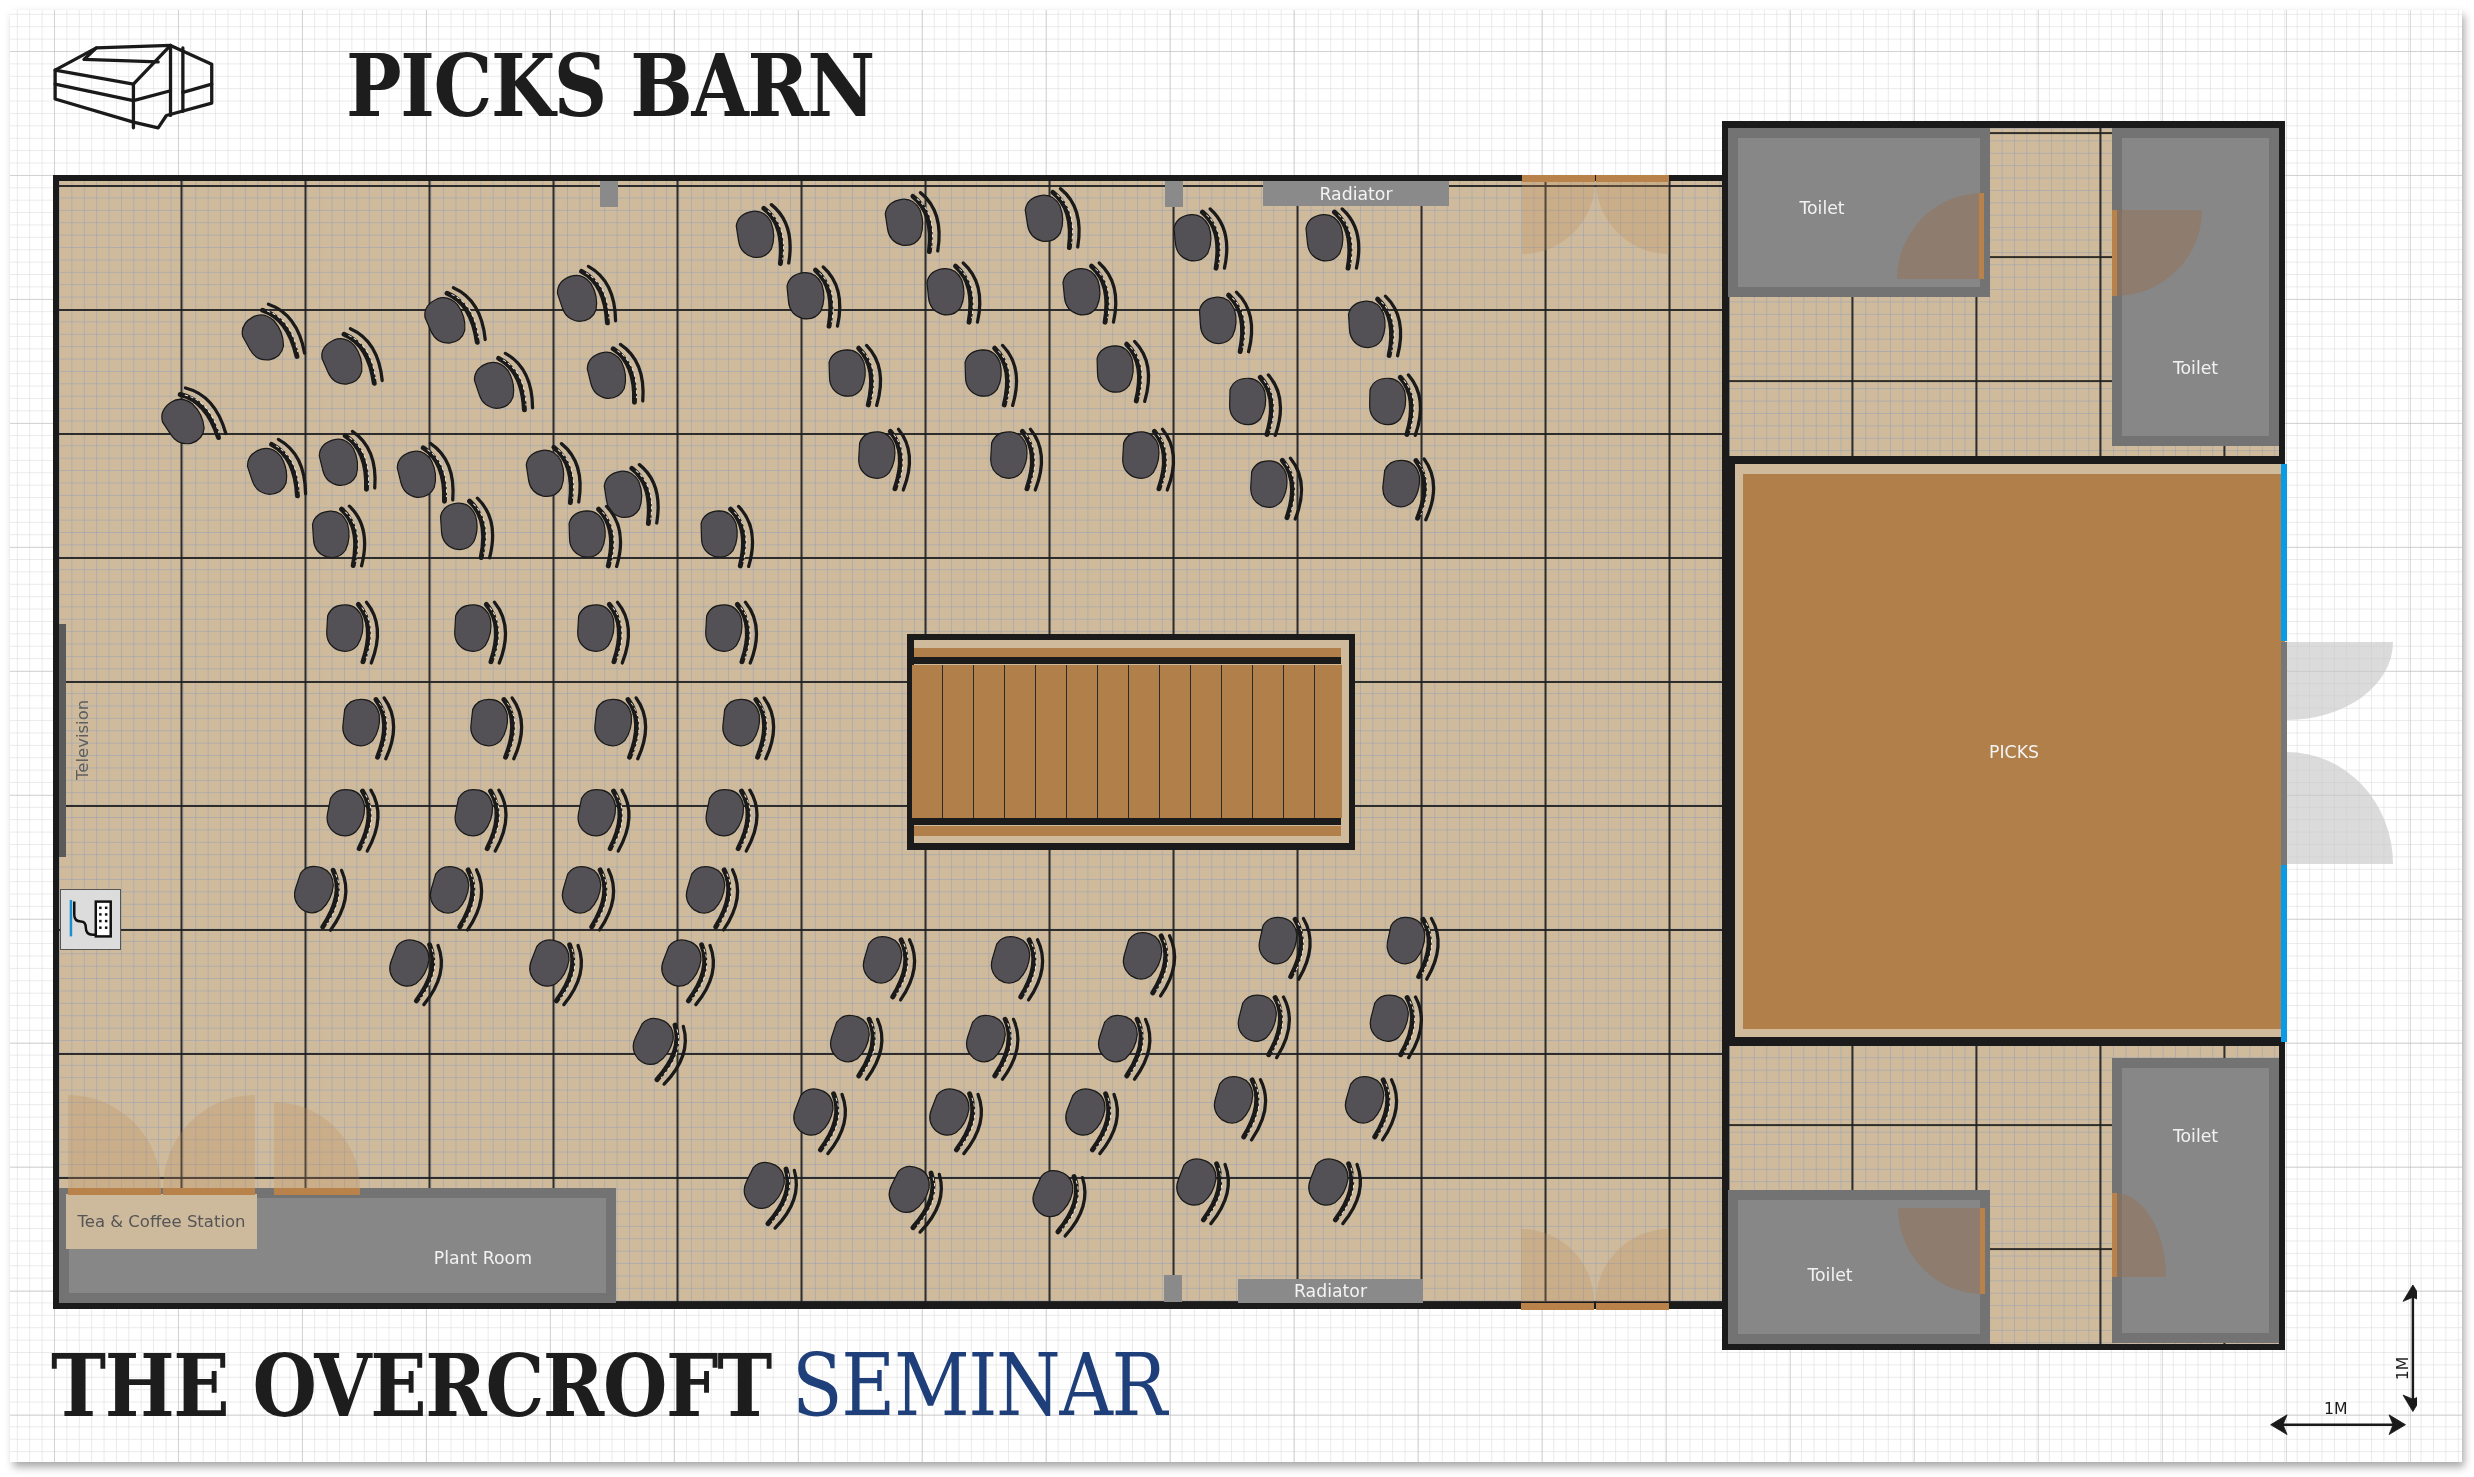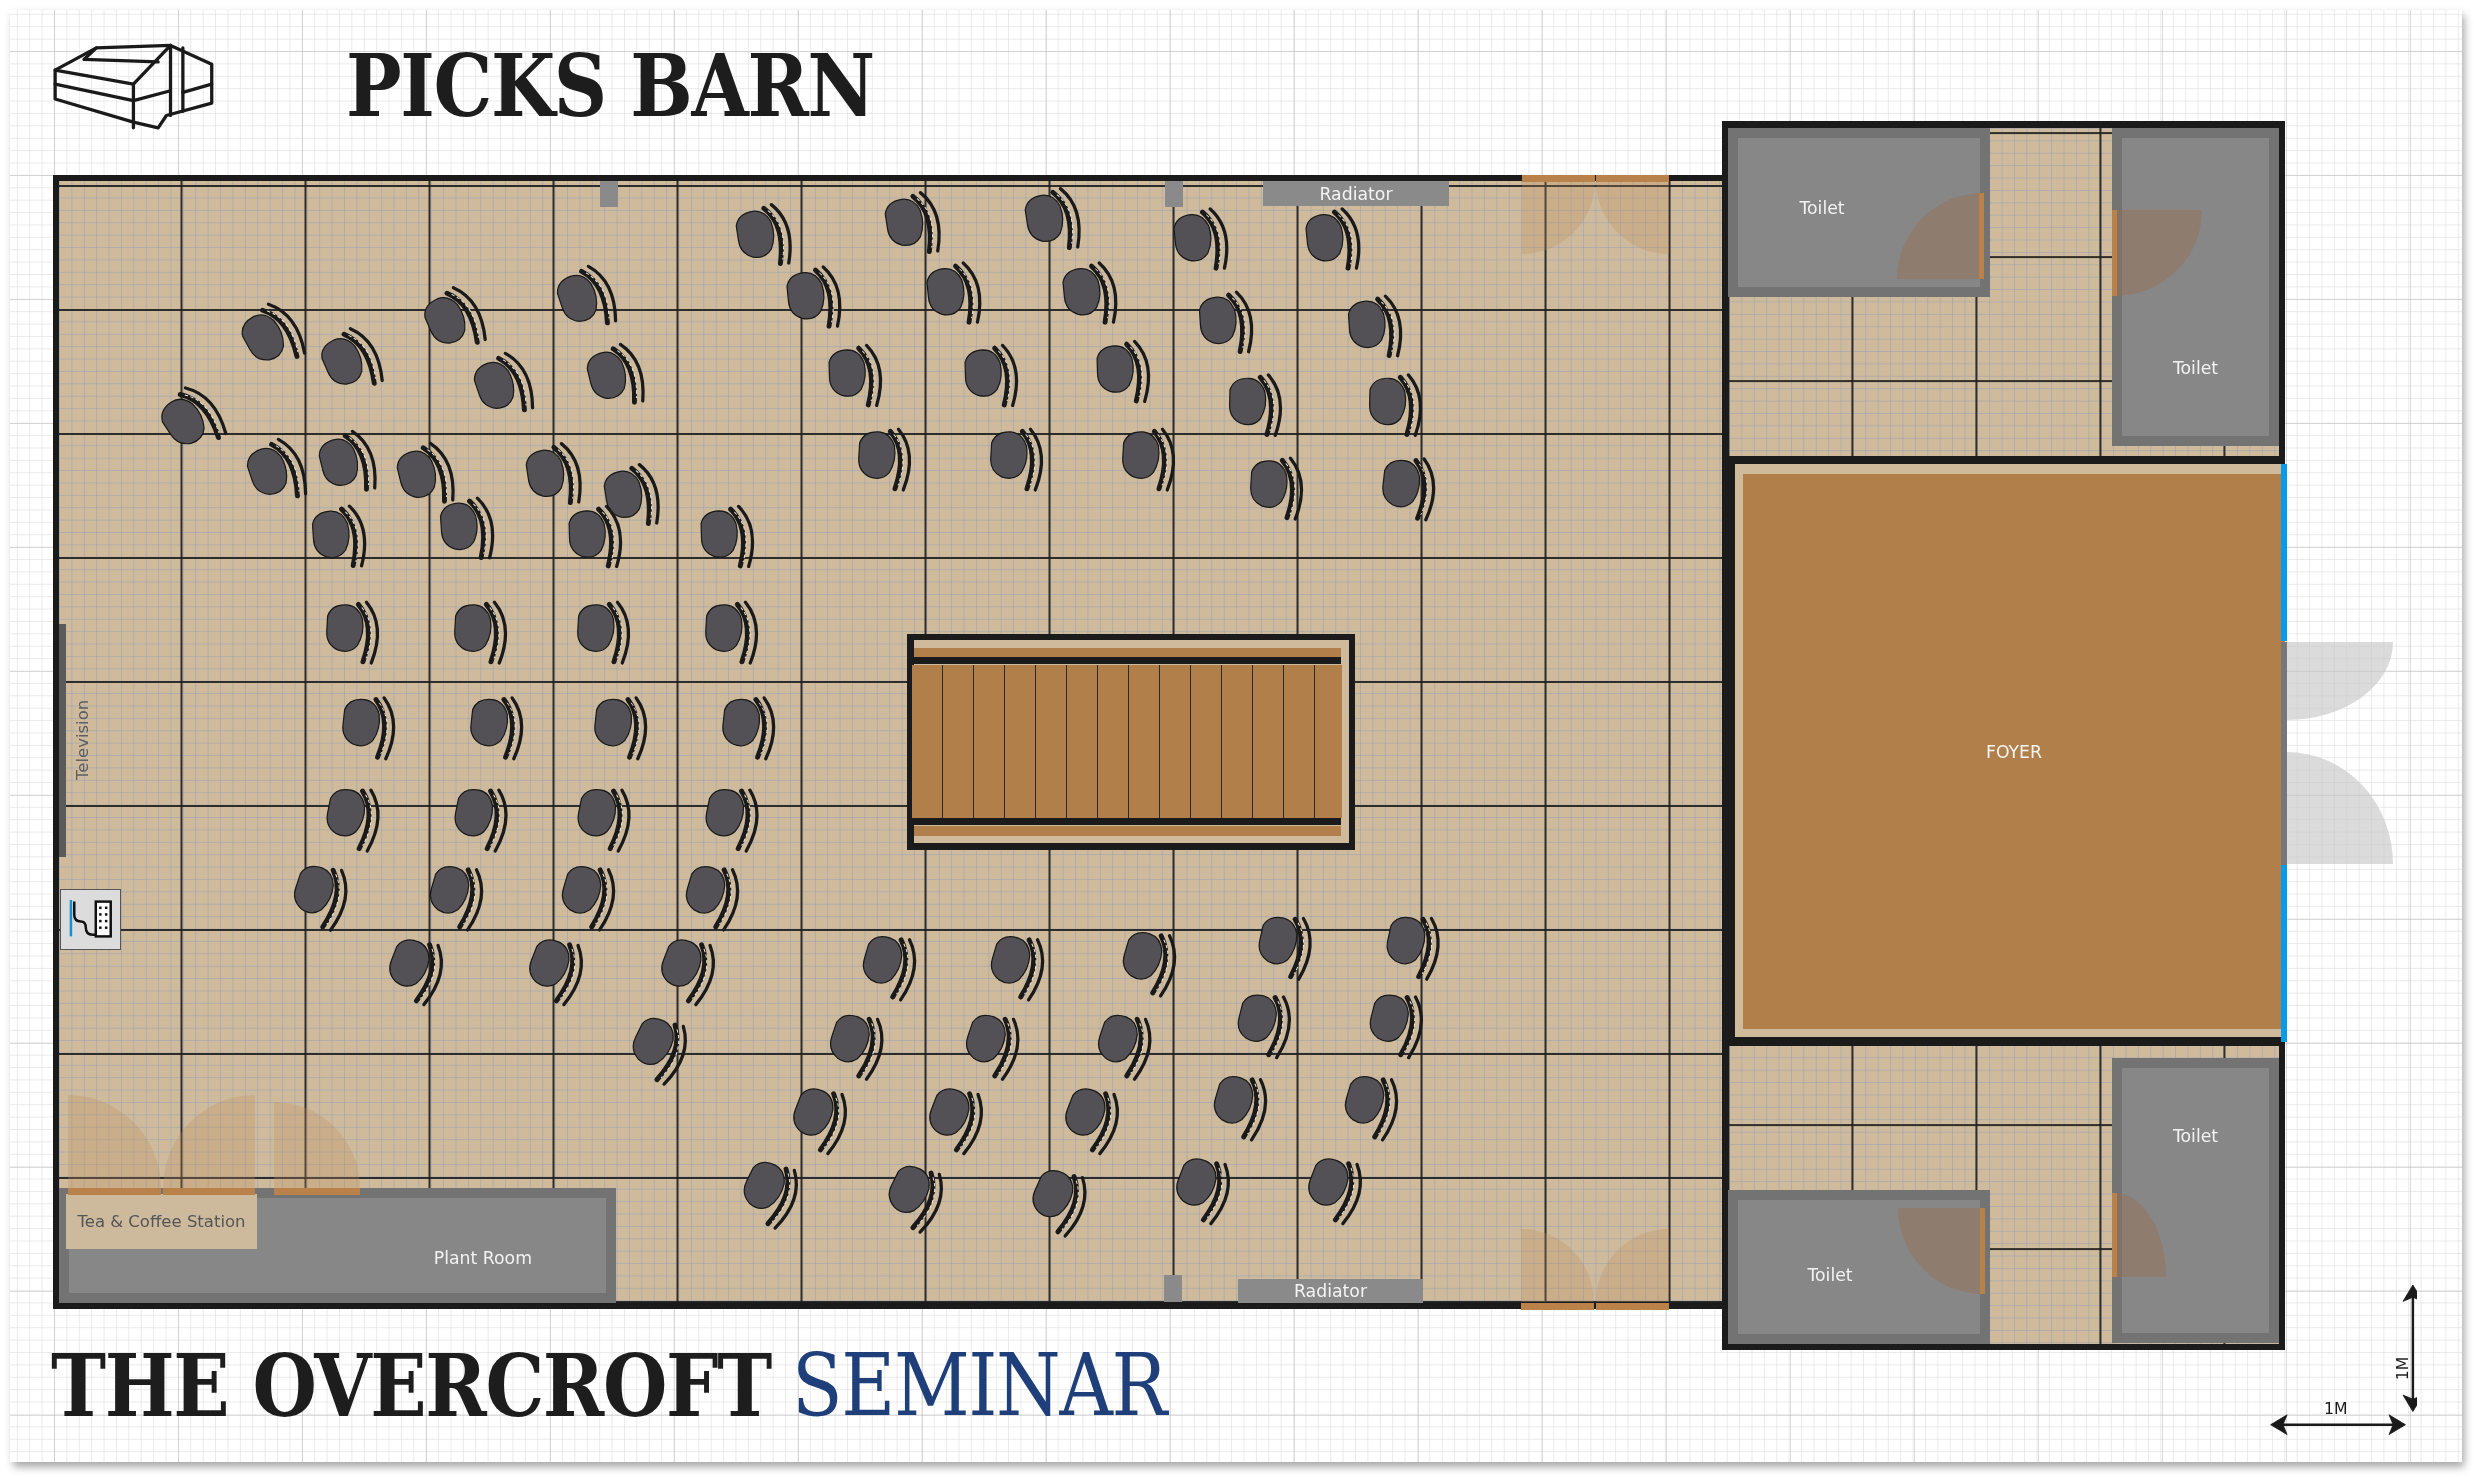--- a/index.html
+++ b/index.html
@@ -67,21 +67,21 @@
 
 <div class="abs room" style="left:2112px;top:128px;width:167px;height:318px;align-items:flex-end;padding-bottom:58px">
   <span>Toilet</span>
 </div>
 <div class="abs swing-dark" style="left:2115px;top:210px;width:87px;height:86px;border-bottom-right-radius:87px 86px;"></div>
 <div class="abs door-leaf" style="left:2112px;top:210px;width:5px;height:86px"></div>
 
 <div class="abs wall" style="left:1727px;top:456px;width:558px;height:590px"></div>
 <div class="abs" style="left:1735px;top:464px;width:550px;height:573px;background:#cfbb9c"></div>
 <div class="abs" style="left:1743px;top:474px;width:542px;height:555px;background:#b07f4a;display:flex;align-items:center;justify-content:center;color:#f4f4f4;font-size:17.3px">
-  <span>FOYER</span>
+  <span>PICKS</span>
 </div>
 <div class="abs" style="left:2281px;top:464px;width:5.8px;height:177px;background:#0a9be8"></div>
 <div class="abs" style="left:2281px;top:865px;width:5.8px;height:177px;background:#0a9be8"></div>
 <div class="abs" style="left:2281px;top:642px;width:5.8px;height:223px;background:#777"></div>
 <div class="abs" style="left:2287px;top:642px;width:106px;height:78px;background:rgba(200,200,200,.65);border-bottom-right-radius:106px 78px"></div>
 <div class="abs" style="left:2287px;top:752px;width:106px;height:112px;background:rgba(200,200,200,.65);border-top-right-radius:106px 112px"></div>
 
 <div class="abs room" style="left:1728px;top:1190px;width:262px;height:154px;padding-right:58px;padding-top:16.5px">
   <span>Toilet</span>
 </div>

